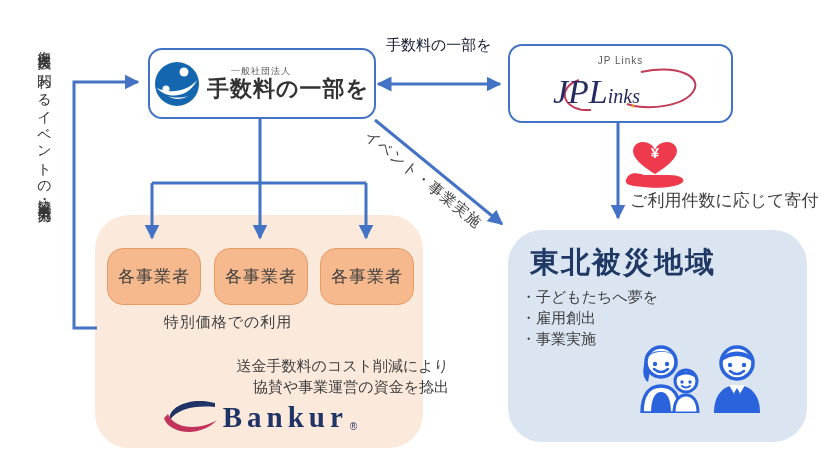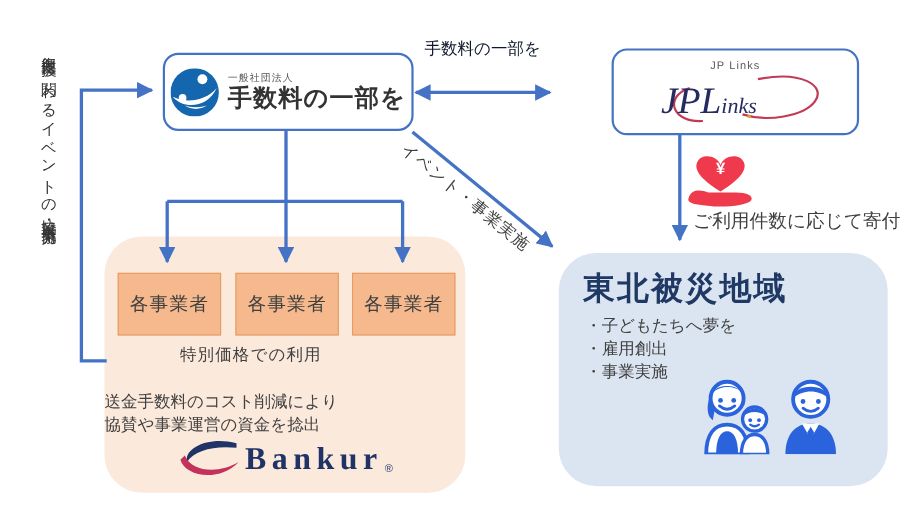--- a/index.html
+++ b/index.html
@@ -6,42 +6,42 @@
   body{font-family:"Liberation Sans","DejaVu Sans",sans-serif;color:#3f3f3f;}
   .canvas{position:relative;width:840px;height:473px;background:#ffffff;overflow:hidden;}
   .abs{position:absolute;}
   .overlay{position:absolute;left:0;top:0;z-index:1;}
   .panel{position:absolute;border-radius:34px;z-index:0;}
   .peach{left:95px;top:215px;width:328px;height:233px;background:#fbe9dc;}
   .bluepanel{left:508px;top:230px;width:299px;height:212px;background:#dbe5f1;}
   .orgbox{position:absolute;background:#ffffff;border:2.5px solid #4472c4;border-radius:14px;
           display:flex;align-items:center;justify-content:center;z-index:2;}
   .fukko{left:148px;top:48px;width:224px;height:67px;gap:8px;}
-  .jpl{left:508px;top:44px;width:221px;height:75px;flex-direction:column;gap:0;margin-left:48px;}
+  .jpl{left:508px;top:44px;width:221px;height:75px;flex-direction:column;gap:0;}
   .fukko-text{display:flex;flex-direction:column;line-height:1.05;}
-  .fukko-org{font-size:9px;color:#555;letter-spacing:1px;}
+  .fukko-org{font-size:9px;color:#555;letter-spacing:1px;margin-left:24px;}
   .fukko-name{font-size:22px;font-weight:600;color:#333;letter-spacing:1px;}
   .jpl-caption{font-size:10px;color:#595959;margin-top:2px;letter-spacing:1px;}
   .vert-note{left:36px;top:40px;writing-mode:vertical-rl;text-orientation:upright;
              font-size:14px;letter-spacing:1.6px;color:#333;z-index:2;}
   .fee-label{left:386px;top:36px;font-size:15px;line-height:1.25;color:#0f172a;z-index:2;}
   .event-label{left:318px;top:170px;width:210px;text-align:center;font-size:15px;color:#3f3f3f;
                letter-spacing:1px;transform:rotate(39deg);transform-origin:center;z-index:2;}
   .donation-label{left:630px;top:189px;font-size:17px;color:#3f3f3f;z-index:2;}
   .pbox{position:absolute;top:248px;width:92px;height:55px;background:#f6b98e;border:1.5px solid #e89b63;
-        border-radius:0;display:flex;align-items:center;justify-content:center;
+        border-radius:16px;display:flex;align-items:center;justify-content:center;
         font-size:17px;color:#3f3f3f;z-index:2;letter-spacing:1px;}
   .benefit{left:95px;top:313px;width:266px;text-align:center;font-size:15px;color:#3f3f3f;z-index:2;letter-spacing:1px;}
-  .desc{left:95px;top:355px;width:328px;text-align:left;font-size:15px;line-height:1.4;color:#3f3f3f;z-index:2;}
+  .desc{left:95px;top:355px;width:328px;text-align:right;font-size:15px;line-height:1.4;color:#3f3f3f;z-index:2;padding-left:26px;}
   .bankur{left:95px;top:398px;width:328px;display:flex;align-items:center;justify-content:center;gap:6px;z-index:2;}
   .bankur-word{font-family:"Liberation Serif","DejaVu Serif",serif;font-size:29px;color:#1f3366;
                letter-spacing:5px;font-weight:600;}
   .bankur-reg{font-size:10px;color:#1f3366;align-self:flex-end;margin-bottom:4px;margin-left:-4px;}
   .tohoku-title{left:530px;top:243px;font-size:29px;font-weight:bold;color:#1f3864;letter-spacing:2px;z-index:2;}
-  .tohoku-bullets{left:532px;top:286px;font-size:15px;line-height:1.4;color:#3f3f3f;z-index:2;}
+  .tohoku-bullets{left:521px;top:286px;font-size:15px;line-height:1.4;color:#3f3f3f;z-index:2;}
   .icon-abs{z-index:2;}
 </style>
 </head>
 <body>
 
 <div class="canvas">
 
   <div class="panel peach"></div>
   <div class="panel bluepanel"></div>
 

